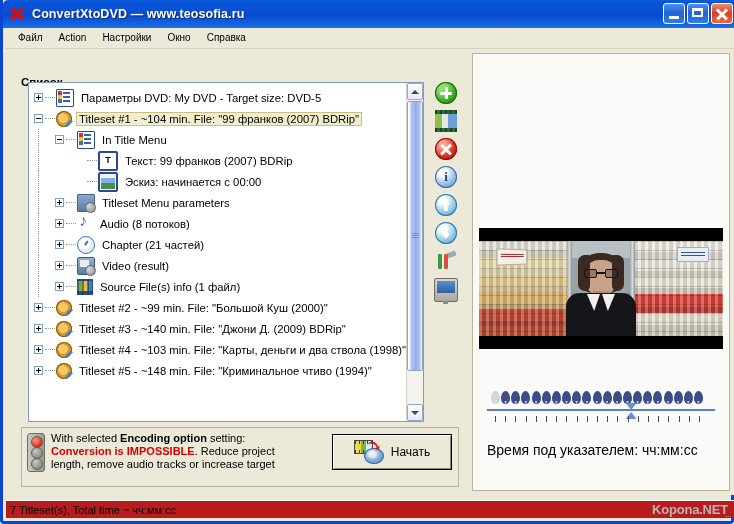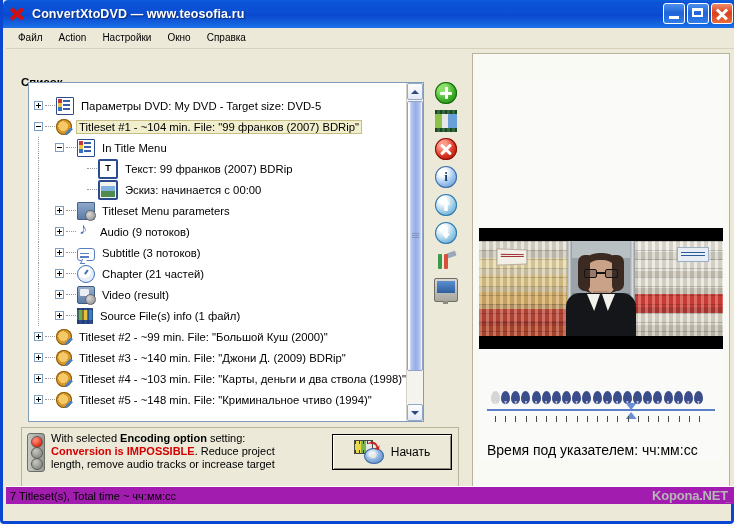--- a/index.html
+++ b/index.html
@@ -133,21 +133,21 @@
     position: absolute; left: 22px; top: 33px;
     width: 396px; height: 340px;
     box-sizing: border-box;
     background: #ffffff;
     border: 1px solid #7f9db9;
     overflow: hidden;
   }
   #tree-inner {
     position: absolute; left: 0; top: 0;
     width: 378px; height: 338px;
-    padding: 12px 0 0 0;
+    padding: 4px 0 0 0;
     overflow: hidden;
   }
   .trow {
     height: 21px;
     display: flex; align-items: center;
     font-size: 11.3px; color: #000;
     white-space: nowrap;
     position: relative;
   }
   .trow .label {
@@ -683,24 +683,24 @@
   .tick {
     position:absolute; top:0; width:1px; height:6px; background:#4a4a4a;
   }
   #time-label {
     position:absolute; left: 8px; top: 362px;
     font-size: 14px; color:#000;
   }
 
   
   #statusbar {
-    position: absolute; left: 3px; bottom: 17px;
+    position: absolute; left: 3px; bottom: 3px;
     width: 728px; height: 18px;
     box-sizing: border-box;
-    background: #a21caf;
+    background: #b91c1c;
     border-top: 1px solid #ffffff;
     display:flex; align-items:center;
   }
   #status-text {
     margin-left: 4px; font-size: 11px; color:#000;
   }
   #watermark {
     position:absolute; right: 6px; top: 1px;
     font-size: 13px; font-weight: bold; color:#b6b6b6;
     letter-spacing:-0.2px;
@@ -788,28 +788,21 @@
               <div class="twist plus"></div>
               <div class="dots"></div>
               <div class="ticon ic-menuparams"></div>
               <div class="label">Titleset Menu parameters</div>
             </div>
             <div class="trow" style="padding-left: 26px;">
               <div class="vline" style="left: 9px;"></div>
               <div class="twist plus"></div>
               <div class="dots"></div>
               <div class="ticon ic-audio"></div>
-              <div class="label">Audio (9 потоков)</div>
-            </div>
-            <div class="trow" style="padding-left: 26px;">
-              <div class="vline" style="left: 9px;"></div>
-              <div class="twist plus"></div>
-              <div class="dots"></div>
-              <div class="ticon ic-sub"></div>
-              <div class="label">Subtitle (3 потоков)</div>
+              <div class="label">Audio (8 потоков)</div>
             </div>
             <div class="trow" style="padding-left: 26px;">
               <div class="vline" style="left: 9px;"></div>
               <div class="twist plus"></div>
               <div class="dots"></div>
               <div class="ticon ic-chapter"></div>
               <div class="label">Chapter (21 частей)</div>
             </div>
             <div class="trow" style="padding-left: 26px;">
               <div class="vline" style="left: 9px;"></div>

